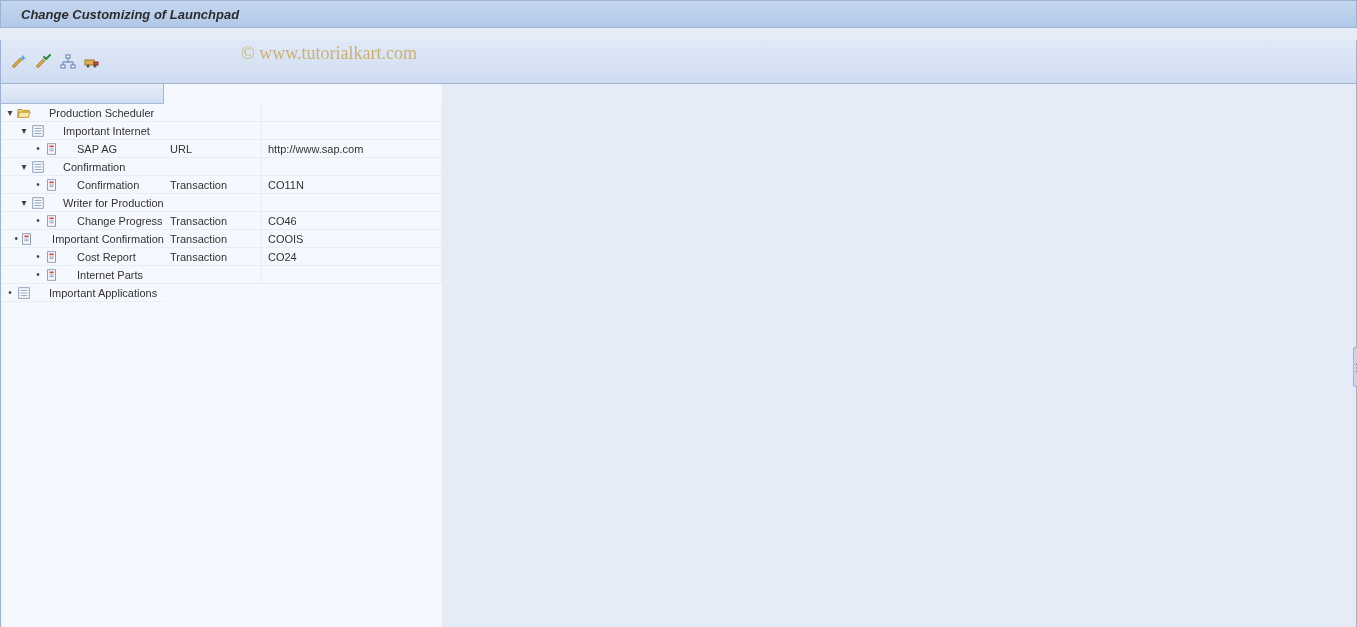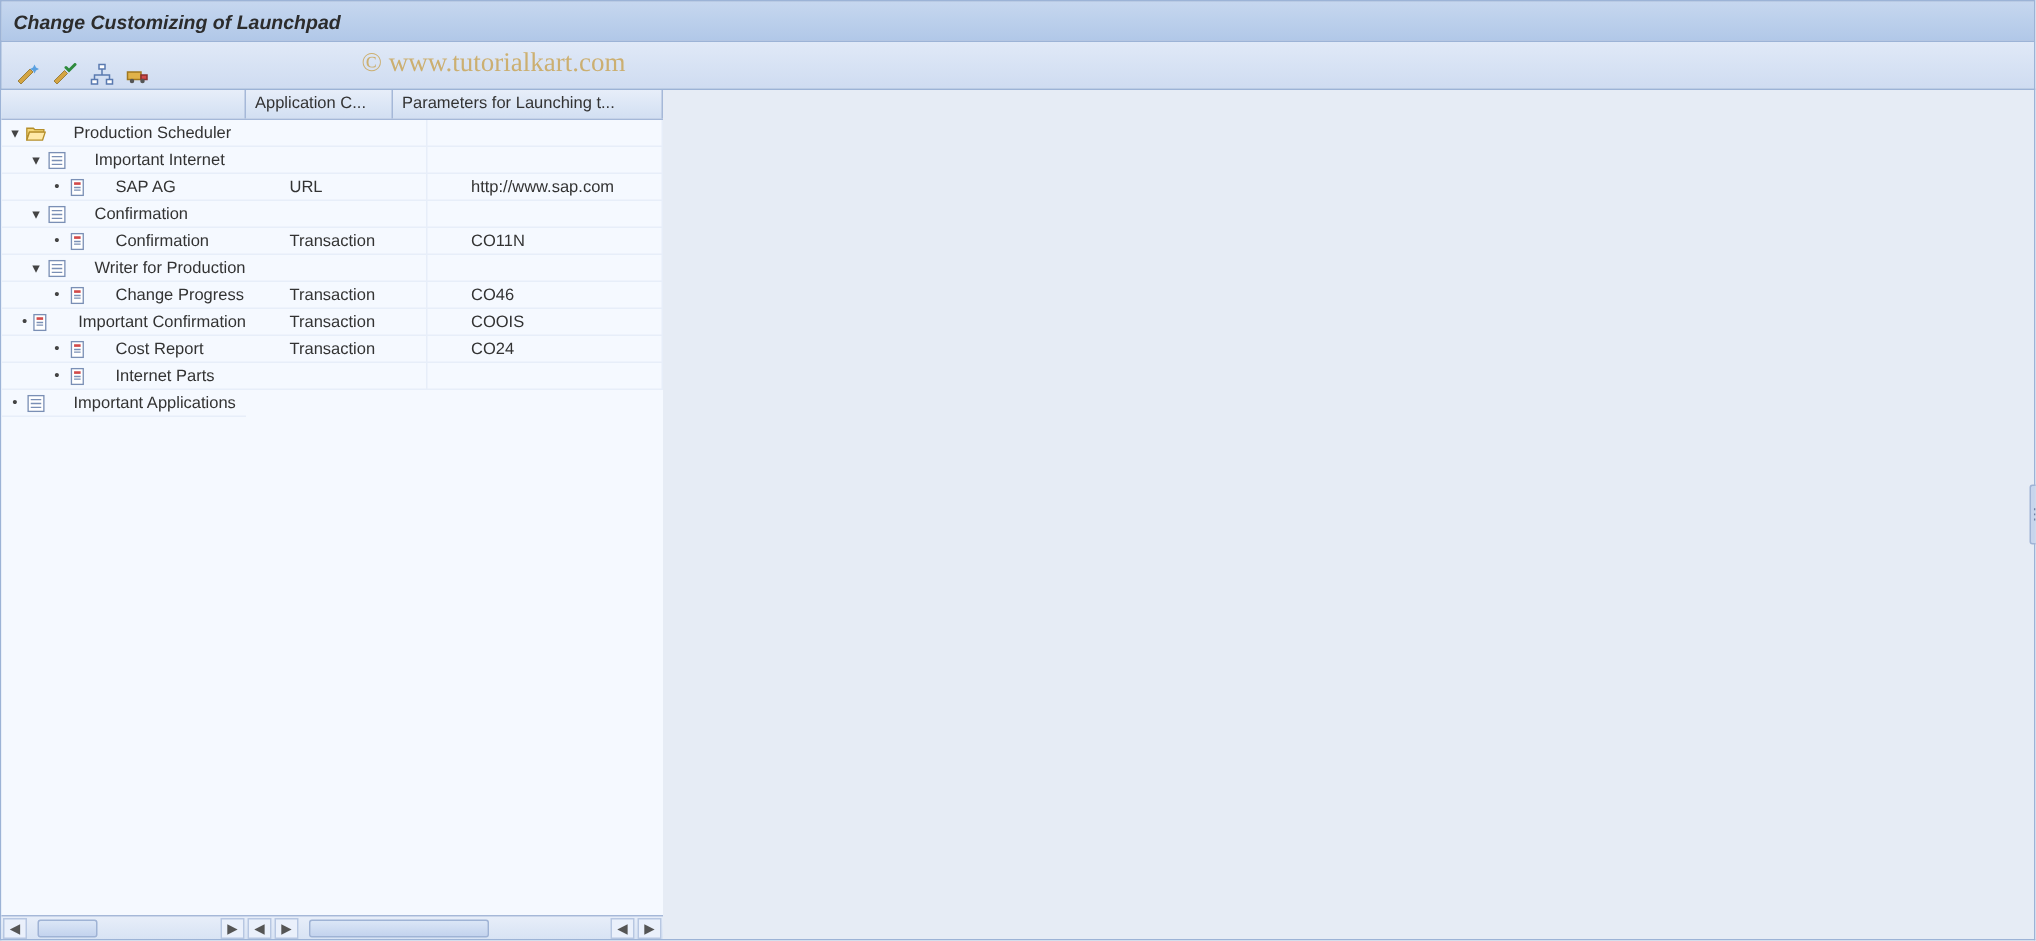--- a/index.html
+++ b/index.html
@@ -1,23 +1,23 @@
 <!DOCTYPE html>
 <html><head>
   <meta charset="utf-8">
   <style>
     * { box-sizing: border-box; margin: 0; padding: 0; font-family: Arial, Helvetica, sans-serif; }
     body { background: #e6ecf5; width: 1357px; height: 627px; overflow: hidden; font-size: 11px; color: #333; }
 
     
-    .title-bar { background: linear-gradient(#c6d7ef, #b1c8e8); border: 1px solid #9cb3d6; height: 28px; display: flex; align-items: center; padding: 0 8px; }
+    .title-bar { background: linear-gradient(#c6d7ef, #b1c8e8); border: 1px solid #9cb3d6; height: 28px; display: flex; align-items: center; padding: 0 20px; }
     .title-bar h1 { font-size: 13px; font-style: italic; font-weight: bold; color: #2c2c2c; }
 
     
-    .toolbar { background: linear-gradient(#e0e9f7, #cfdcf1); border-left: 1px solid #9cb3d6; border-right: 1px solid #9cb3d6; border-bottom: 1px solid #9cb3d6; height: 32px; display: flex; align-items: flex-end; padding: 0 10px; gap: 6px; position: relative; }
+    .toolbar { background: linear-gradient(#e0e9f7, #cfdcf1); border-left: 1px solid #9cb3d6; border-right: 1px solid #9cb3d6; border-bottom: 1px solid #9cb3d6; height: 44px; display: flex; align-items: center; padding: 0 10px; gap: 6px; position: relative; margin-top: 12px; }
     .tb-btn { width: 18px; height: 18px; display: inline-flex; align-items: center; justify-content: center; cursor: pointer; border-radius: 2px; }
     .watermark { position: absolute; left: 240px; top: 3px; font-size: 18px; color: #c79a3a; opacity: .7; font-family: Georgia, serif; pointer-events: none; }
 
     
     .main { display: flex; height: calc(627px - 60px); border-left: 1px solid #9cb3d6; border-right: 1px solid #9cb3d6; border-bottom: 1px solid #9cb3d6; background: #e6ecf5; position: relative; }
 
     .tree-panel { width: 163px; background: #f5f9ff; position: relative; }
     .grid-panel { width: 278px; background: #f5f9ff; position: relative; }
     .empty-panel { flex: 1; background: #e6ecf5; }
 
@@ -27,21 +27,21 @@
 
     
     .colhdr-row { display: flex; height: 20px; background: linear-gradient(#e7eef9,#d2dff2); border-bottom: 1px solid #a5b8d8; font-size: 11px; color: #333; }
     .colhdr { border-right: 1px solid #a5b8d8; padding: 3px 6px; white-space: nowrap; overflow: hidden; text-overflow: ellipsis; }
     .tree-panel .colhdr-row .colhdr { flex:1; }
     .grid-panel .colhdr.c1 { width: 98px; }
     .grid-panel .colhdr.c2 { flex:1; }
     .row { height: 18px; display: flex; align-items: center; font-size: 11px; border-bottom: 1px solid #e7eef9; }
     .tree-panel .row { padding-left: 4px; white-space: nowrap; overflow: hidden; }
     .grid-panel .row { }
-    .grid-panel .cell { padding: 0 6px; height:18px; line-height:18px; border-right: 1px solid #e7eef9; white-space: nowrap; overflow: hidden; margin-left: 23px; }
+    .grid-panel .cell { padding: 0 6px; height:18px; line-height:18px; border-right: 1px solid #e7eef9; white-space: nowrap; overflow: hidden; }
     .grid-panel .cell.c1 { width: 98px; }
     .grid-panel .cell.c2 { flex:1; }
 
     .indent { display:inline-block; }
     .exp { display:inline-block; width:10px; text-align:center; color:#444; cursor:pointer; font-size:10px; }
     .ticon { display:inline-block; width:14px; height:14px; margin: 0 2px; vertical-align:middle; }
     .tlabel { vertical-align: middle; padding-left: 16px; }
 
     
     .hscroll { position:absolute; bottom:0; left:0; right:0; height:16px; background: linear-gradient(#e7eef9,#d8e3f4); border-top:1px solid #a5b8d8; display:flex; align-items:center; }
@@ -248,24 +248,20 @@
     <div class="hscroll">
       <span class="hs-btn">◀</span>
       <div class="hs-track">
           <div class="hs-thumb" style="left:4px;width:40px"></div>
         </div>
       <span class="hs-btn">▶</span>
     </div>
   </div>
 
   <div class="grid-panel">
-    <div class="colhdr-row">
-      <div class="colhdr c1">Application C...</div>
-      <div class="colhdr c2">Parameters for Launching t...</div>
-    </div>
     <div class="rows-wrap" id="grid-rows">
         <div class="row">
           <div class="cell c1"></div>
           <div class="cell c2"></div>
         </div>
         <div class="row">
           <div class="cell c1"></div>
           <div class="cell c2"></div>
         </div>
         <div class="row">

